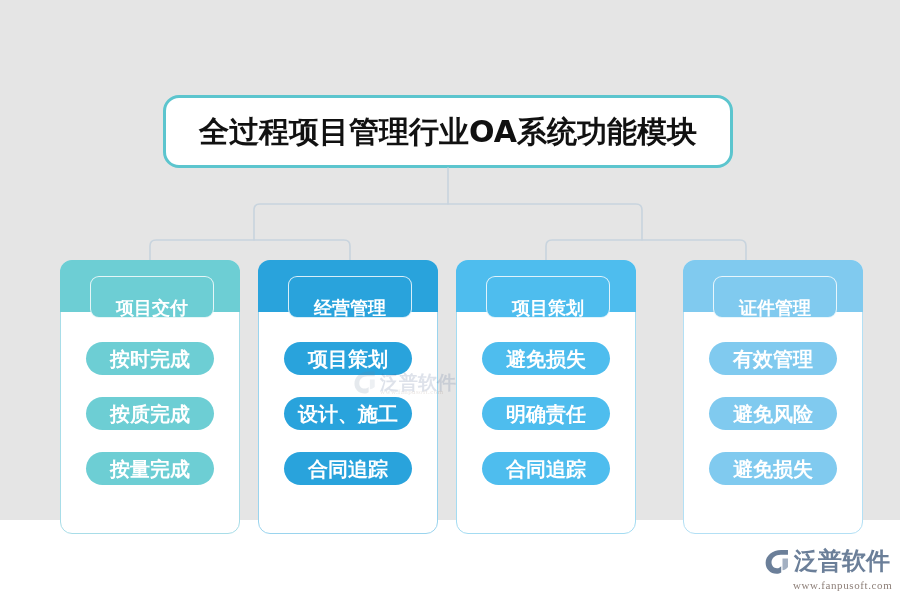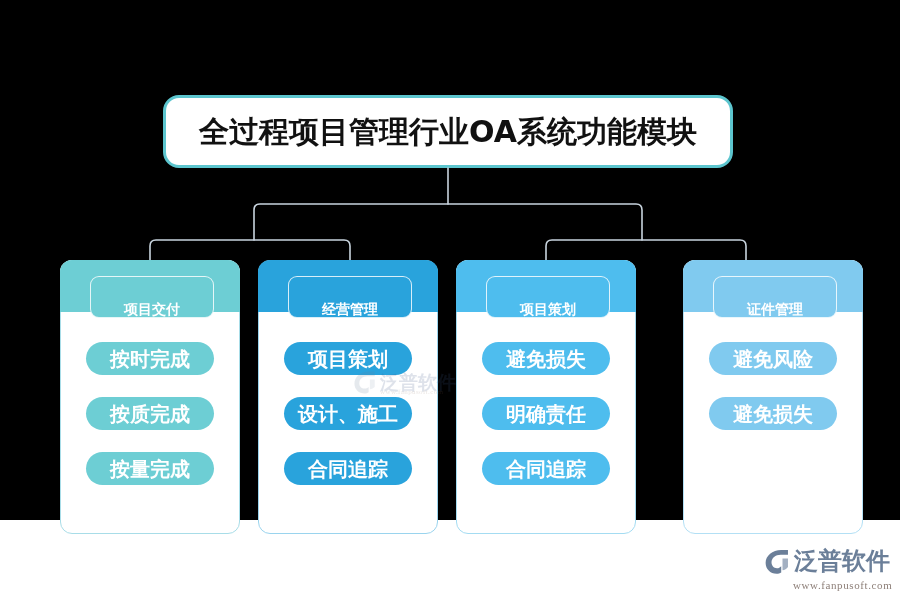--- a/index.html
+++ b/index.html
@@ -13,21 +13,21 @@
     background: #ffffff;
     font-family: "Liberation Sans", "DejaVu Sans", sans-serif;
     overflow: hidden;
     position: relative;
   }
 
   #canvas {
     position: relative;
     width: 900px;
     height: 520px;
-    background: #000000;
+    background: #e5e5e5;
   }
 
   
   .title-box {
     position: absolute;
     left: 163px;
     top: 95px;
     width: 570px;
     height: 73px;
     box-sizing: border-box;
@@ -94,26 +94,26 @@
     width: 124px;
     height: 42px;
     box-sizing: border-box;
     border: 1px solid rgba(255,255,255,0.82);
     border-radius: 9px;
     display: flex;
     align-items: center;
     justify-content: center;
   }
   .col-header-text {
-    font-size: 14px;
+    font-size: 18px;
     font-weight: bold;
     color: #ffffff;
     white-space: nowrap;
     line-height: 1;
-    font-family: Liberation Sans, sans-serif;
+    font-family: Liberation Mono, monospace;
     margin-top: 24px;
   }
 
   .col-items {
     position: absolute;
     left: 0;
     top: 82px;
     width: 180px;
   }
   .item-pill {
@@ -286,20 +286,23 @@
           </div>
         </div>
       </div>
       <div class="col" style="left: 683px;">
         <div class="col-body" style="border-color: rgb(179, 224, 245);"></div>
         <div class="col-topband" style="background: rgb(128, 202, 239);"></div>
         <div class="col-header" style="background: rgb(128, 202, 239);">
           <span class="col-header-text">证件管理</span>
         </div>
         <div class="col-items">
+          <div class="item-pill" style="background: rgb(128, 202, 239);">
+            <span class="item-text">有效管理</span>
+          </div>
           <div class="item-pill" style="background: rgb(128, 202, 239);">
             <span class="item-text">避免风险</span>
           </div>
           <div class="item-pill" style="background: rgb(128, 202, 239);">
             <span class="item-text">避免损失</span>
           </div>
         </div>
       </div>
     </div>
 

